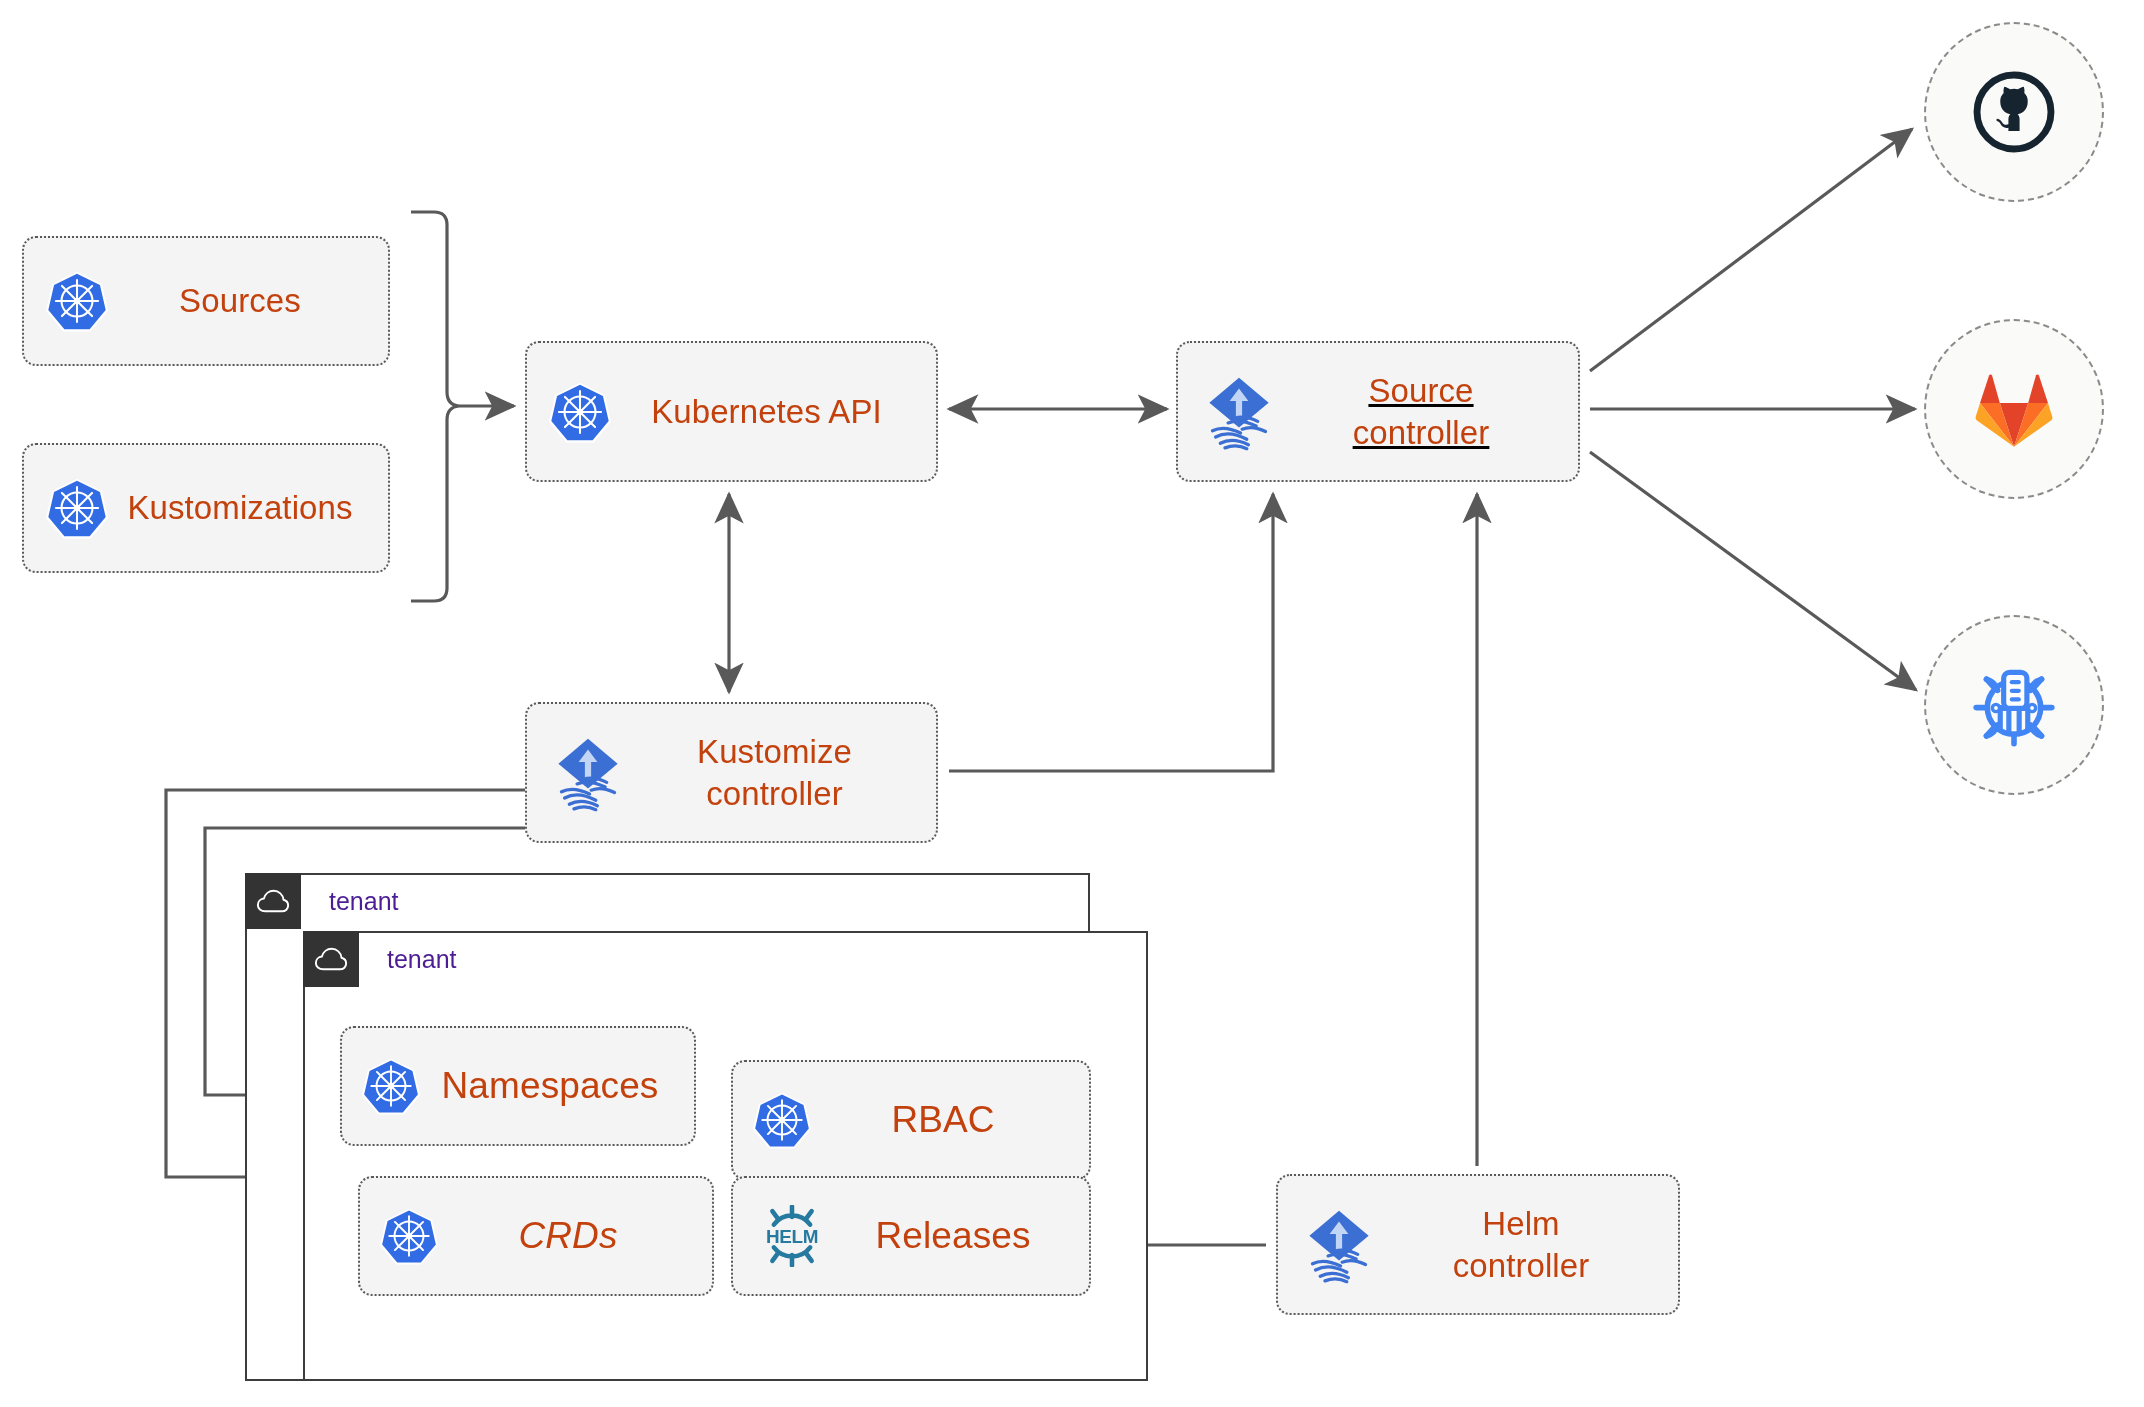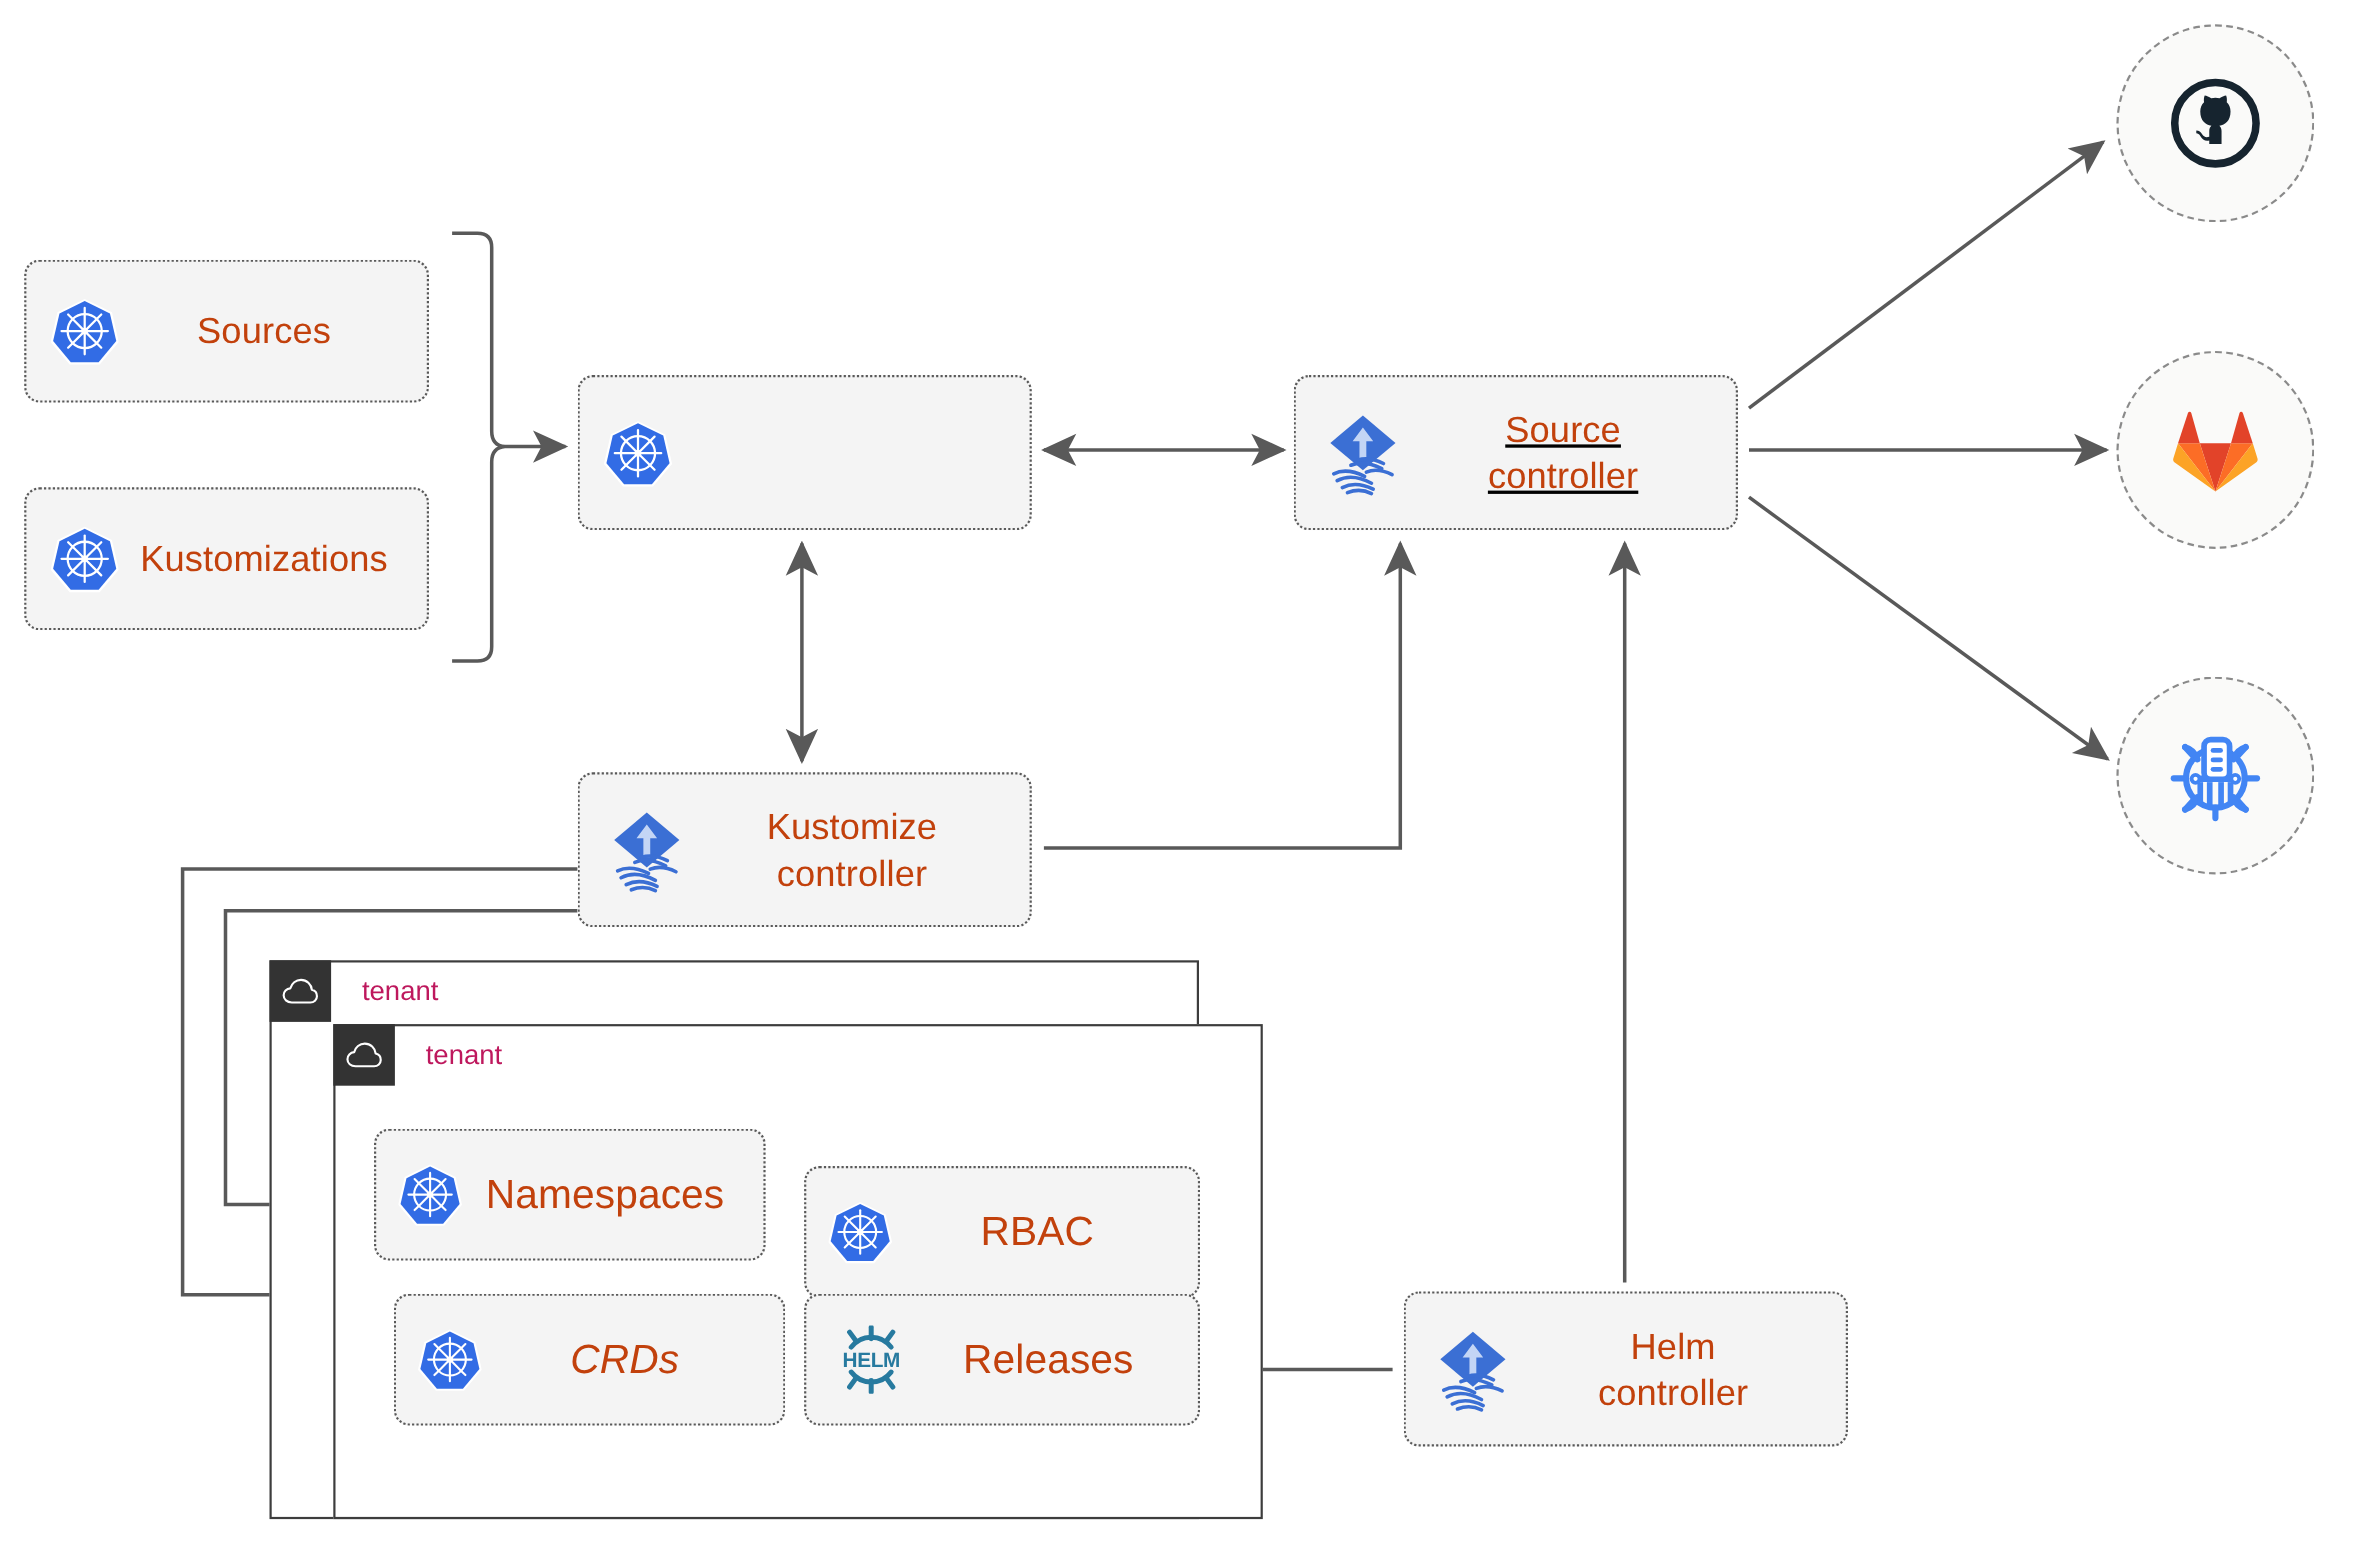--- a/index.html
+++ b/index.html
@@ -90,21 +90,21 @@
     width: 56px;
     height: 56px;
     background: #333333;
     display: flex;
     align-items: center;
     justify-content: center;
     flex: 0 0 auto;
   }
   .tenant .tname {
     font-size: 25px;
-    color: #be185d;
+    color: #4c1d95;
     padding-left: 28px;
     white-space: nowrap;
   }
   .t-back  { left: 245px; top: 873px;  width: 845px; height: 508px; z-index: 2; }
   .t-front { left: 303px; top: 931px;  width: 845px; height: 450px; z-index: 3; }
 
   
   .k8s-ico  { width: 62px; height: 62px; }
   .k8s-ico-sm { width: 58px; height: 58px; }
   .flux-ico { width: 78px; height: 78px; }
@@ -280,20 +280,21 @@
           <line x1="50" y1="50" x2="32.3" y2="67.7"></line>
           <line x1="32.3" y1="67.7" x2="25.7" y2="74.3"></line>
           <line x1="50" y1="50" x2="25" y2="50"></line>
           <line x1="25" y1="50" x2="16" y2="50"></line>
           <line x1="50" y1="50" x2="32.3" y2="32.3"></line>
           <line x1="32.3" y1="32.3" x2="25.7" y2="25.7"></line>
         </g>
         <circle cx="50" cy="50" r="5" fill="#ffffff"></circle>
       </svg>
     </span>
+    <span class="lbl fs-lg">Kubernetes API</span>
   </div>
 
   <div class="node n-srcctl">
     <span class="ico">
       <svg class="flux-ico" viewBox="0 0 100 100" xmlns="http://www.w3.org/2000/svg">
         <path d="M50,6 L88,38 L50,70 L12,38 Z" fill="#3b6fd4"></path>
         <path d="M50,20 L62,36 L54,36 L54,58 L46,58 L46,36 L38,36 Z" fill="#c3d5f5"></path>
         <g stroke="#3b6fd4" stroke-width="4.2" stroke-linecap="round" fill="none">
           <path d="M16,74 C28,68 40,71 52,77"></path>
           <path d="M20,82 C33,75 47,78 60,85"></path>

